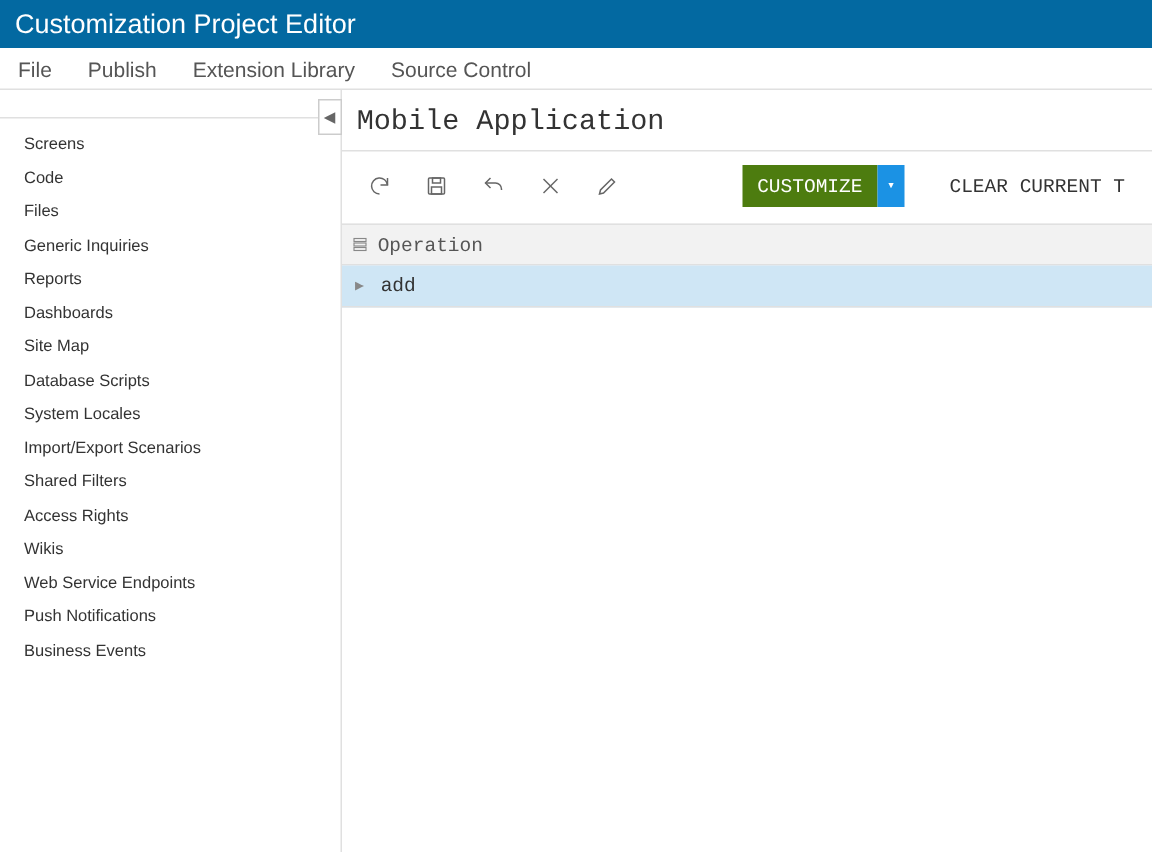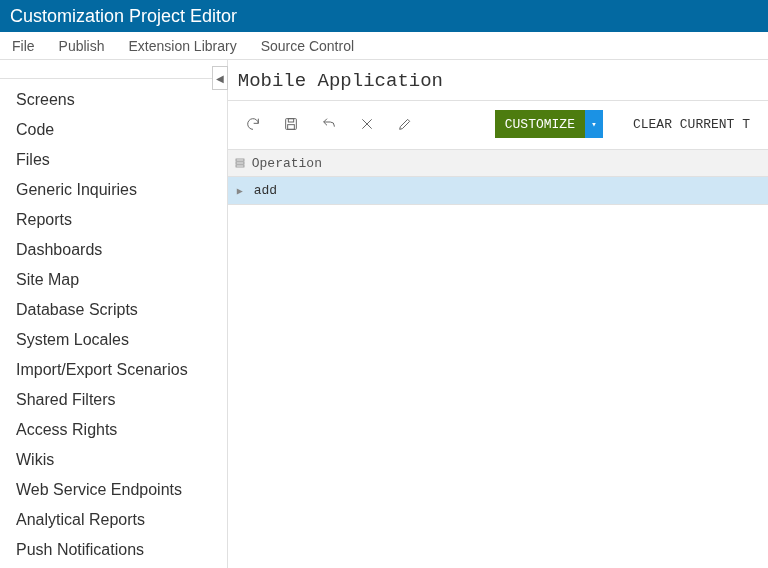--- a/index.html
+++ b/index.html
@@ -5,21 +5,21 @@
   * { box-sizing: border-box; margin: 0; padding: 0; }
   html, body { width: 768px; height: 568px; overflow: hidden; font-family: Arial, Helvetica, sans-serif; font-size: 13px; color: #333; background: #fff; }
   .titlebar { background: #0369a1; color: #fff; height: 32px; display: flex; align-items: center; padding: 0 10px; font-size: 18px; font-weight: 400; }
   .menubar { height: 28px; display: flex; align-items: center; gap: 24px; padding: 0 12px; border-bottom: 1px solid #e0e0e0; color: #555; font-size: 14px; }
   .menubar span { cursor: pointer; }
   .workspace { display: flex; height: calc(568px - 32px - 28px); }
   .sidebar { width: 310px; border-right: 1px solid #e0e0e0; display: flex; flex-direction: column; }
   .sidebar-title { font-size: 19px; color: #333; padding: 10px 10px 8px 8px; border-bottom: 1px solid #e0e0e0; position: relative; }
   .collapse-tab { position: absolute; right: -1px; top: 6px; width: 16px; height: 24px; border: 1px solid #ccc; background: #fff; display: flex; align-items: center; justify-content: center; font-size: 10px; color: #666; cursor: pointer; }
   .tree { padding: 6px 0 0 0; overflow-y: auto; flex: 1; }
-  .tree-item { padding: 3px 8px 3px 16px; font-size: 16px; color: #333; cursor: pointer; white-space: nowrap; line-height: 1.5; }
+  .tree-item { padding: 3px 8px 3px 16px; font-size: 11px; color: #333; cursor: pointer; white-space: nowrap; line-height: 1.5; }
   .tree-item.selected { font-weight: bold; }
   .main { flex: 1; display: flex; flex-direction: column; position: relative; font-family: Liberation Mono, monospace; }
   .main-title { font-size: 19px; color: #333; padding: 10px 10px 8px 10px; border-bottom: 1px solid #e0e0e0; }
   .toolbar { display: flex; align-items: center; gap: 8px; padding: 8px 10px 6px 10px; }
   .tb-btn { width: 30px; height: 30px; display: flex; align-items: center; justify-content: center; color: #555; cursor: pointer; border-radius: 2px; }
   .tb-btn svg { width: 16px; height: 16px; stroke: #666; fill: none; stroke-width: 1.5; }
   .customize-split { display: flex; height: 28px; }
   .customize-btn { background: #4d7c0f; color: #fff; padding: 0 10px; display: flex; align-items: center; font-size: 13px; font-weight: 400; cursor: pointer; margin-left: 47px; }
   .customize-caret { background: #1b92e4; color: #fff; width: 18px; display: flex; align-items: center; justify-content: center; font-size: 9px; cursor: pointer; }
   .clear-btn { color: #333; padding: 0 8px; height: 28px; display: flex; align-items: center; font-size: 13px; cursor: pointer; white-space: nowrap; overflow: hidden; }
@@ -58,21 +58,20 @@
         <div class="tree-item"><span>Reports</span></div>
         <div class="tree-item"><span>Dashboards</span></div>
         <div class="tree-item"><span>Site Map</span></div>
         <div class="tree-item"><span>Database Scripts</span></div>
         <div class="tree-item"><span>System Locales</span></div>
         <div class="tree-item"><span>Import/Export Scenarios</span></div>
         <div class="tree-item"><span>Shared Filters</span></div>
         <div class="tree-item"><span>Access Rights</span></div>
         <div class="tree-item"><span>Wikis</span></div>
         <div class="tree-item"><span>Web Service Endpoints</span></div>
-        <div class="tree-item"><span>Analytical Reports</span></div>
         <div class="tree-item"><span>Push Notifications</span></div>
         <div class="tree-item"><span>Business Events</span></div>
         <div class="tree-item selected"></div>
       </div>
   </div>
 
   <div class="main">
     <div class="main-title">Mobile Application</div>
 
     <div class="toolbar">

